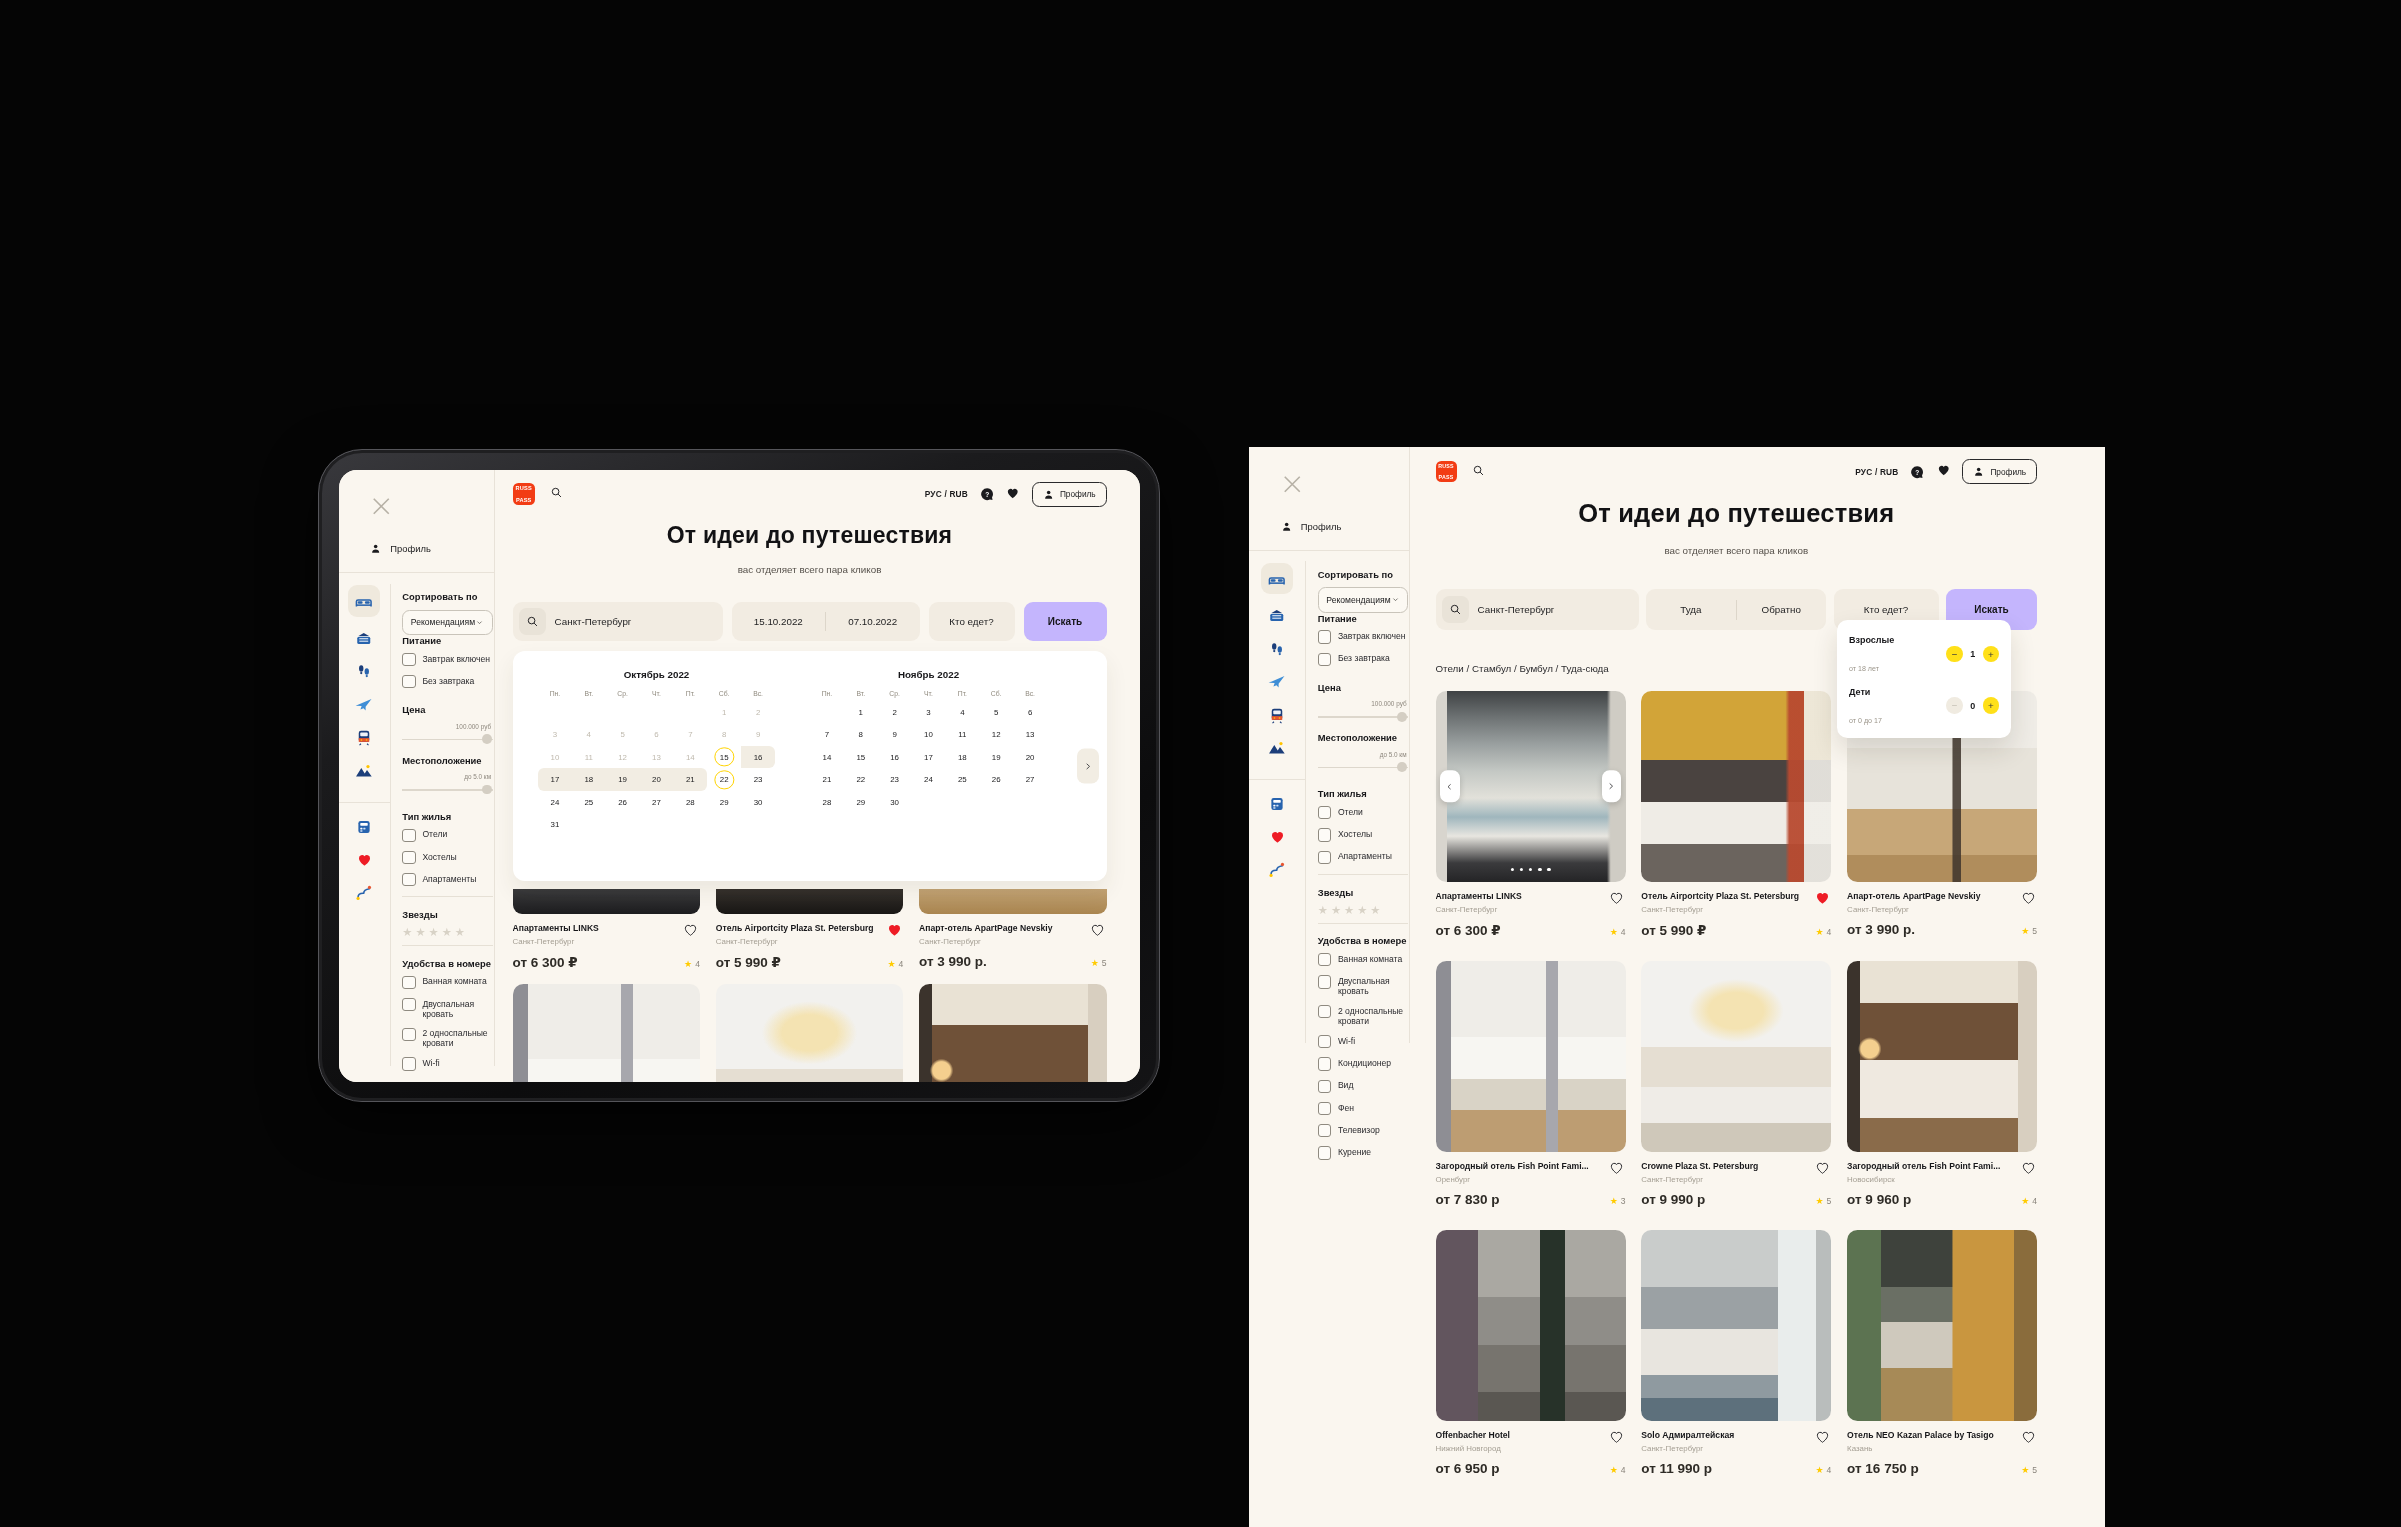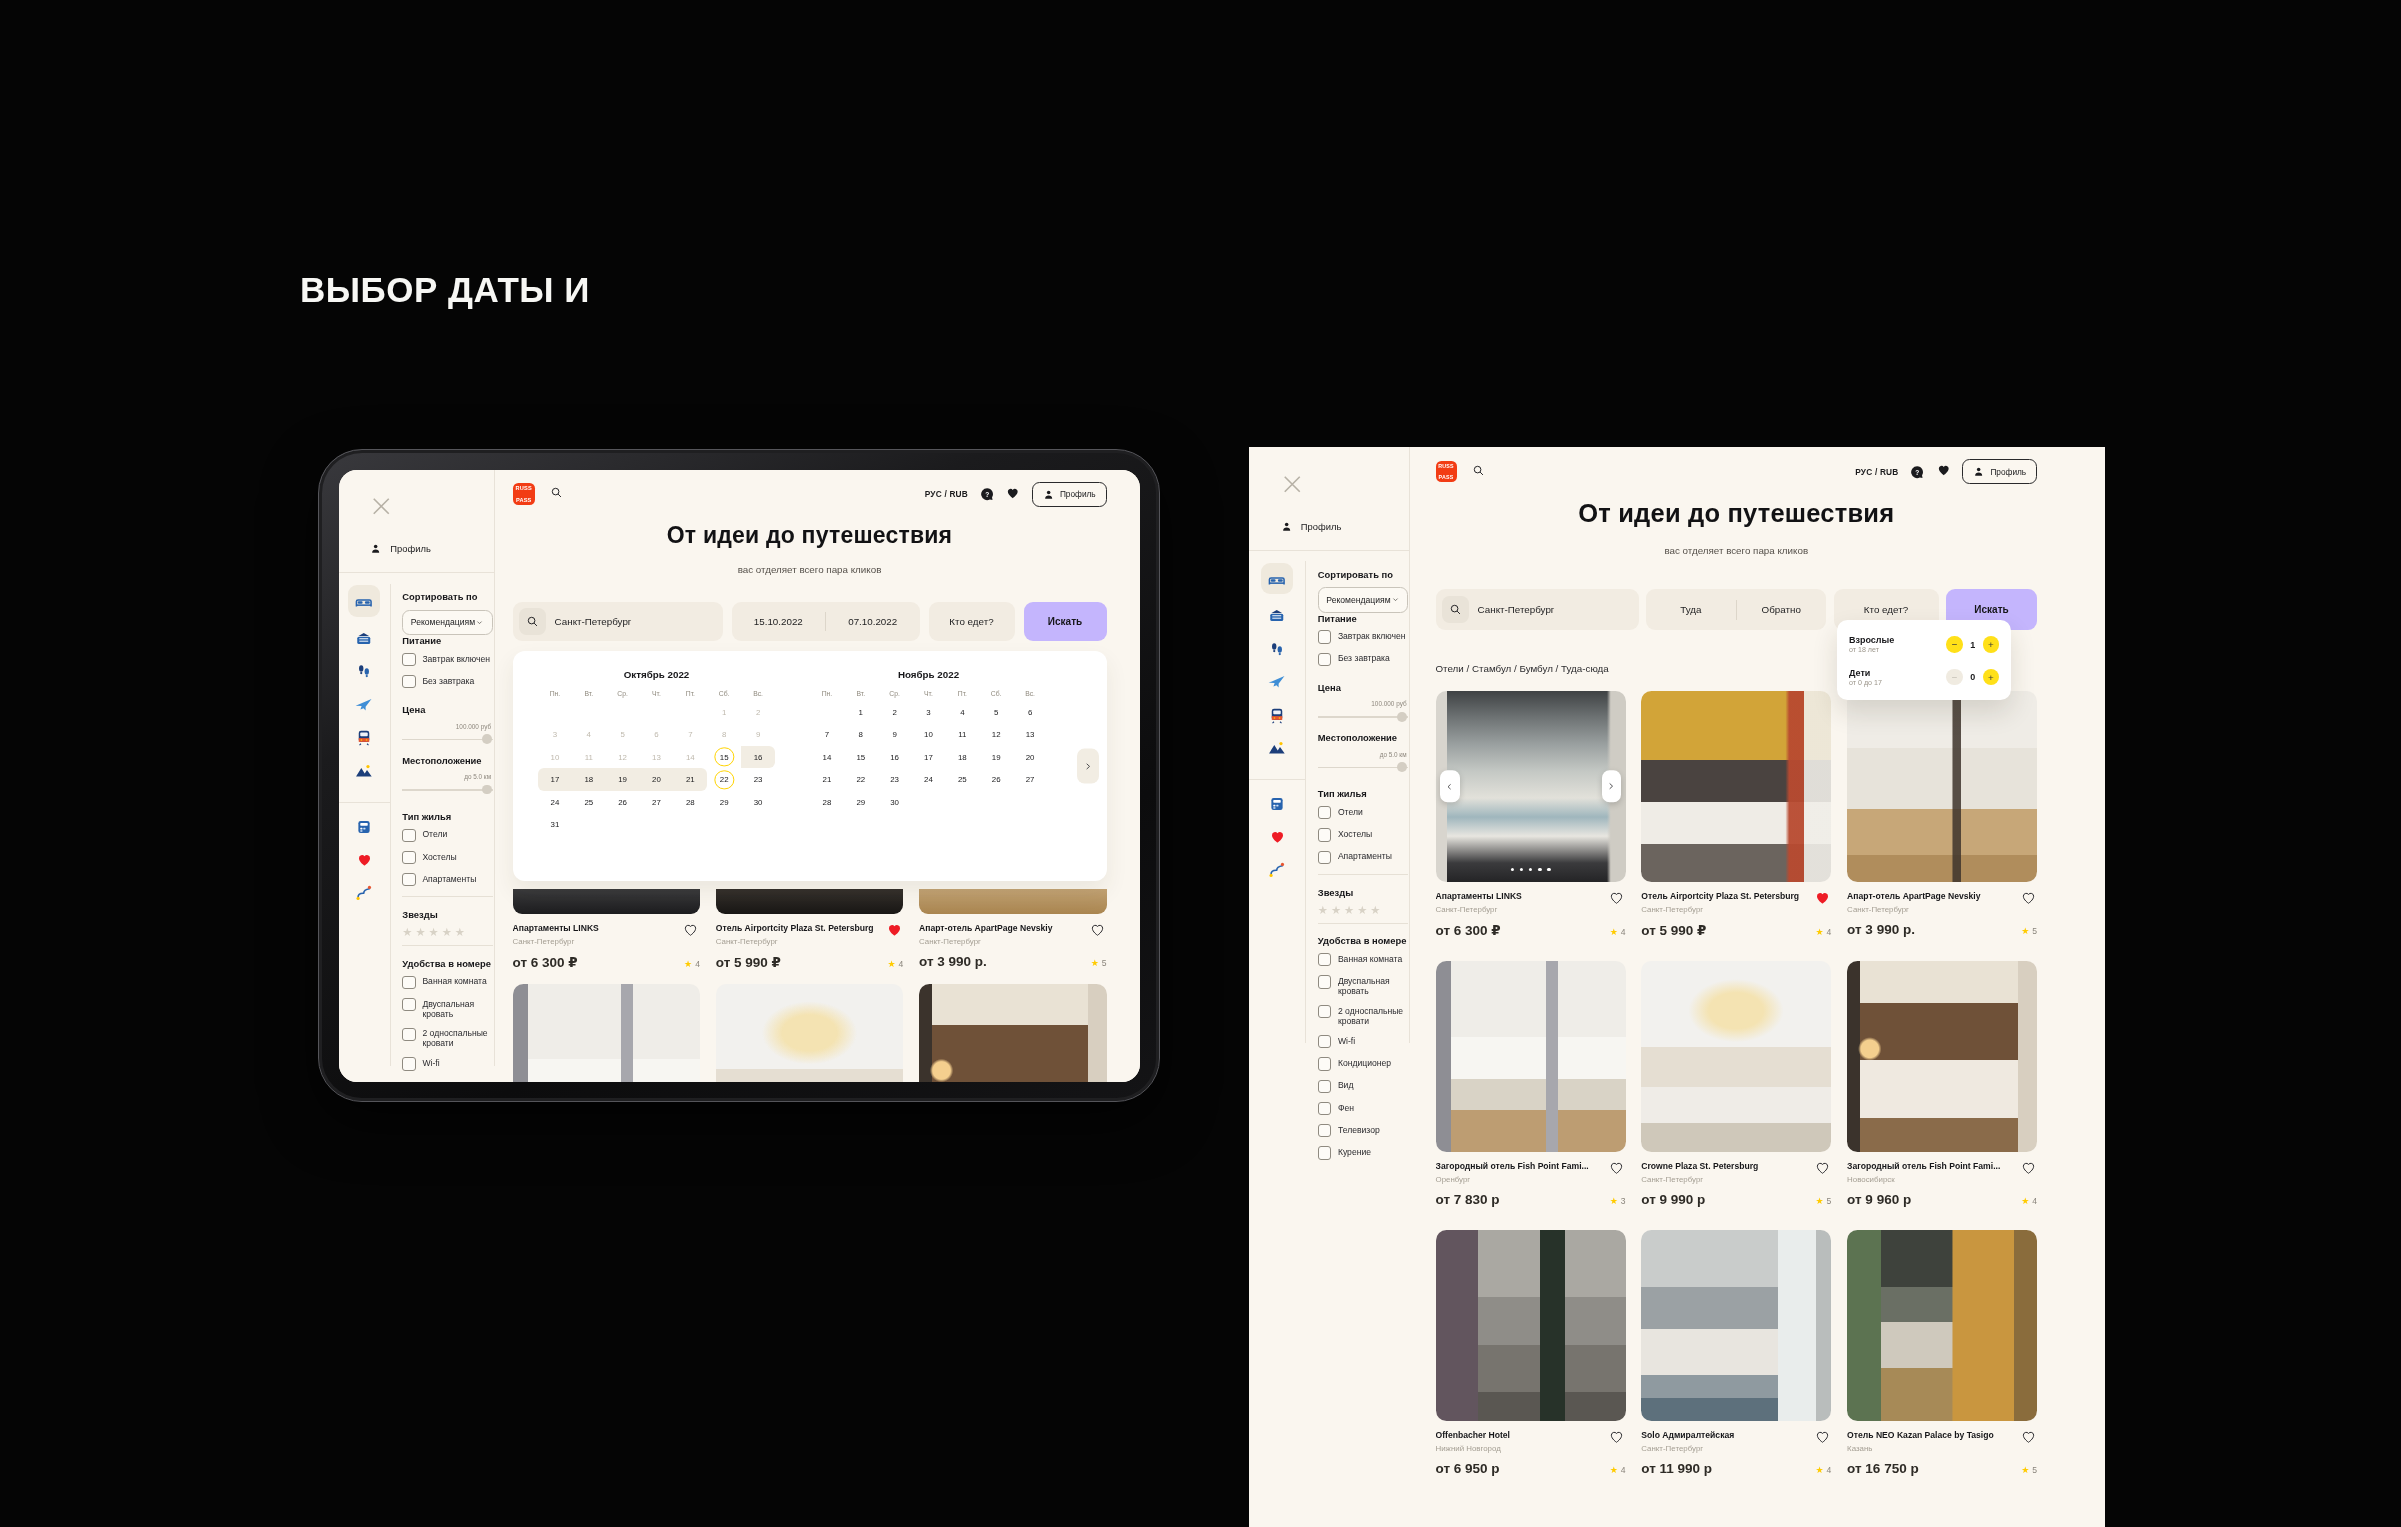--- a/index.html
+++ b/index.html
@@ -121,21 +121,21 @@
   .car-btn.l{left:4.5px;} .car-btn.r{right:4.5px;}
   .dots{position:absolute;left:50%;bottom:10.5px;transform:translateX(-50%);display:flex;gap:5.3px;}
   .dot{width:3.8px;height:3.8px;border-radius:50%;background:#fff;cursor:pointer;}
 
   
   .guests-pop{position:absolute;left:588px;top:173px;width:150px;background:#fff;border-radius:10.5px;
     box-shadow:0 12px 25.5px rgba(50,40,20,.14);padding:15px 12px 13.5px;z-index:5;}
   .g-row{display:flex;align-items:center;margin-bottom:13.5px;}
   .g-row:last-child{margin-bottom:0;}
   .g-lab{font-size:9px;font-weight:700;color:#17171a;}
-  .g-sub{font-size:7.1px;color:#9b958a;margin-top:1px;}
+  .g-sub{font-size:7.1px;color:#9b958a;margin-top:20px;}
   .g-step{margin-left:auto;display:flex;align-items:center;gap:5.3px;}
   .g-btn{width:16.5px;height:16.5px;border-radius:50%;background:#ffe019;display:grid;place-items:center;
     font-size:9.8px;color:#3a3a3c;cursor:pointer;user-select:none;}
   .g-btn.off{background:#f0ebe1;color:#c4bfb4;}
   .g-val{font-size:9px;font-weight:700;width:9px;text-align:center;}
 
   
   .ph-links{background:linear-gradient(90deg,#d8d5ce 0 6%,rgba(0,0,0,0) 6% 90%,#cfccc4 92%),
     linear-gradient(180deg,#3f4244 0%,#6e7374 14%,#9aa0a0 28%,#c4c8c4 42%,#e2e1da 56%,#9fb6bd 66%,#e8e6e0 76%,#3b3b3d 90%,#242426 100%);}
   .ph-airportcity{background:linear-gradient(90deg,rgba(0,0,0,0) 0 76%,rgba(184,74,48,.95) 78% 86%,rgba(240,238,232,.9) 86% 100%),
@@ -156,21 +156,20 @@
   .ph-neokazan{background:linear-gradient(90deg,#5c7351 0 18%,rgba(0,0,0,0) 18% 55%,#c9963f 56% 88%,#8a6c3c 88%),
     linear-gradient(180deg,#3e423c 0 30%,#6a6f64 30% 48%,#cfc9bd 48% 72%,#a78a57 72%);}
   .st-links{background:linear-gradient(180deg,#3a3a3c,#1d1d1f);}
   .st-airportcity{background:linear-gradient(180deg,#35302c,#191715);}
   .st-apartpage{background:linear-gradient(180deg,#c3a375,#a9854f);}
 </style>
 </head>
 <body>
 
 <div class="page-heading">
-  <div>ВЫБОР ДАТЫ И</div>
 </div>
 
 <div class="tablet-frame">
   <div class="tablet-screen" id="tablet-screen">
       <div class="panel tablet">
         <aside class="sidebar">
           <div class="v-out"></div>
           <div class="v-rail"></div>
           <div class="sb-close"><span class="icon">
               <svg width="22.5" height="22.5" viewBox="0 0 24 24">

